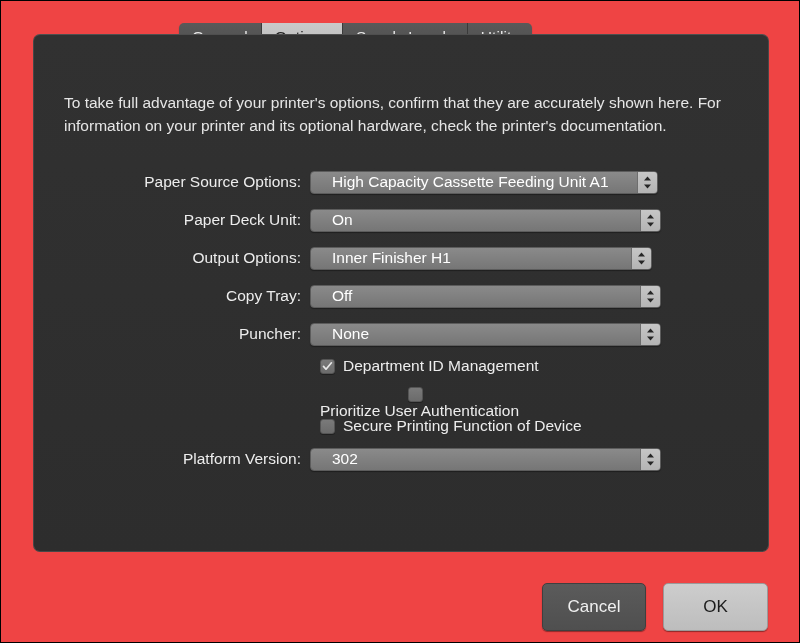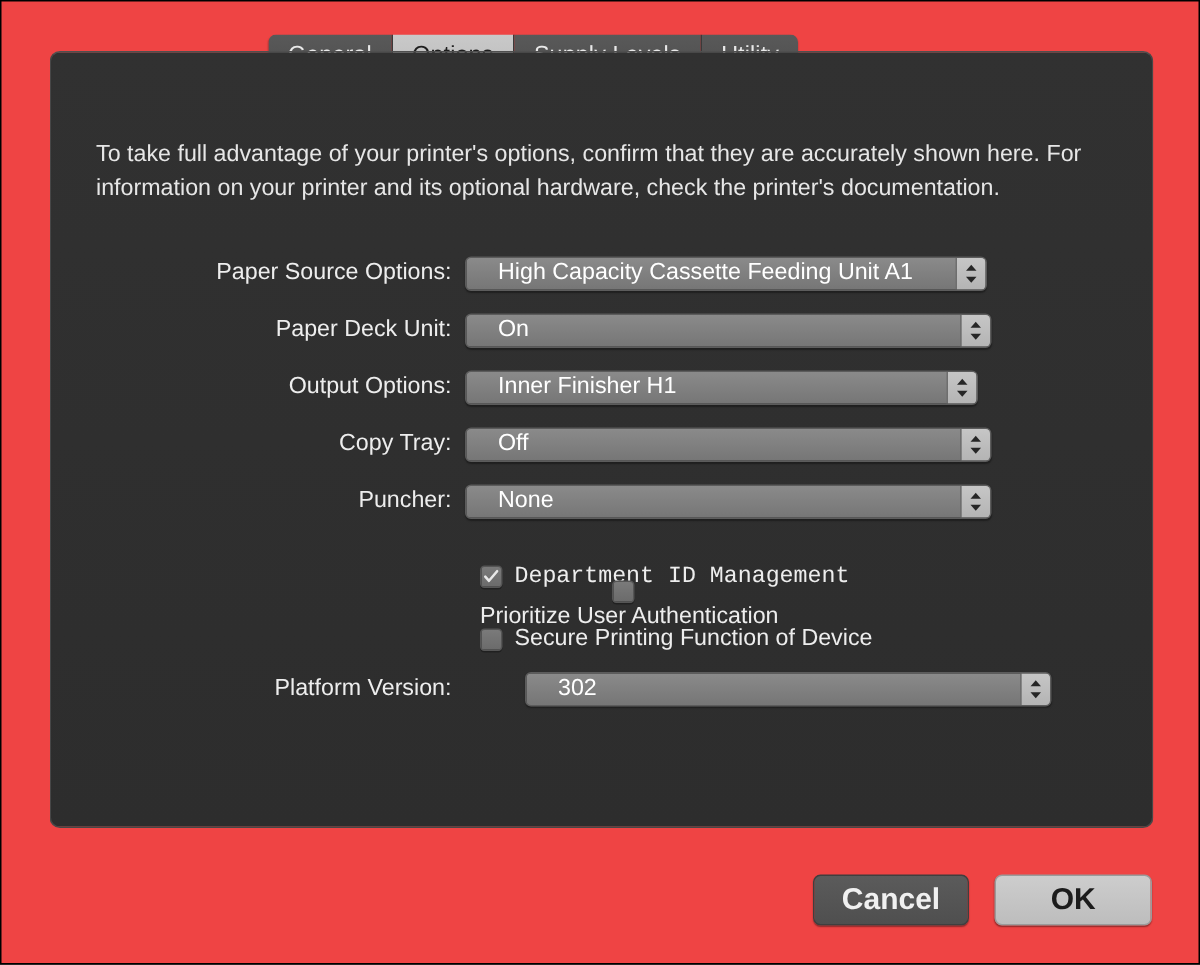--- a/index.html
+++ b/index.html
@@ -155,29 +155,28 @@
   .cbox.unchecked svg { visibility: hidden; }
   .checkrow .ctext {
     font-size: 15.5px;
     color: #ededed;
     white-space: nowrap;
   }
 
   
   .btn {
     position: absolute;
-    height: 34px;
+    height: 48px;
     border-radius: 5px;
     display: flex;
     align-items: center;
     justify-content: center;
-    font-size: 20px;
+    font-size: 17px;
     box-sizing: border-box;
     box-shadow: 0 1px 1px rgba(0,0,0,0.4);
-    font-weight: bold;
   }
   .btn.cancel {
     left: 541px;
     top: 582px;
     width: 104px;
     background: linear-gradient(#5b5b5b, #4f4f4f);
     border: 1px solid #3f3f3f;
     color: #f0f0f0;
   }
   .btn.ok {
@@ -263,21 +262,21 @@
         <span class="val">None</span>
         <span class="stepper">
           <svg width="11" height="15" viewBox="0 0 11 15">
               <path d="M5.5 1.5 L9 5.5 L2 5.5 Z" fill="#262626"></path>
               <path d="M5.5 13.5 L9 9.5 L2 9.5 Z" fill="#262626"></path>
             </svg>
         </span>
       </div>
     </div>
 
-    <div class="checkrow" style="left:286px; top:339px;font-family:Liberation Mono, monospace;">
+    <div class="checkrow" style="left:286px; top:321px;">
       <span class="cbox">
         <svg width="11" height="11" viewBox="0 0 11 11">
             <path d="M1.5 5.4 L4 8.2 L9.4 1.8" stroke="#e8e8e8" stroke-width="1.7" fill="none" stroke-linecap="round" stroke-linejoin="round"></path>
           </svg>
       </span>
       <span class="ctext">Department ID Management</span>
     </div>
 
     <div class="checkrow" style="left:286px; top:352px;flex-direction:column;">
       <span class="cbox unchecked">
@@ -290,21 +289,21 @@
 
     <div class="checkrow" style="left:286px; top:381px;">
       <span class="cbox unchecked">
         <svg width="11" height="11" viewBox="0 0 11 11">
             <path d="M1.5 5.4 L4 8.2 L9.4 1.8" stroke="#e8e8e8" stroke-width="1.7" fill="none" stroke-linecap="round" stroke-linejoin="round"></path>
           </svg>
       </span>
       <span class="ctext">Secure Printing Function of Device</span>
     </div>
 
-    <div class="row" style="left:29px; top:413px;gap:40px;">
+    <div class="row" style="left:29px; top:413px;">
       <div class="lbl">Platform Version:</div>
       <div class="popup" style="width:351px;">
         <span class="val">302</span>
         <span class="stepper">
           <svg width="11" height="15" viewBox="0 0 11 15">
               <path d="M5.5 1.5 L9 5.5 L2 5.5 Z" fill="#262626"></path>
               <path d="M5.5 13.5 L9 9.5 L2 9.5 Z" fill="#262626"></path>
             </svg>
         </span>
       </div>

